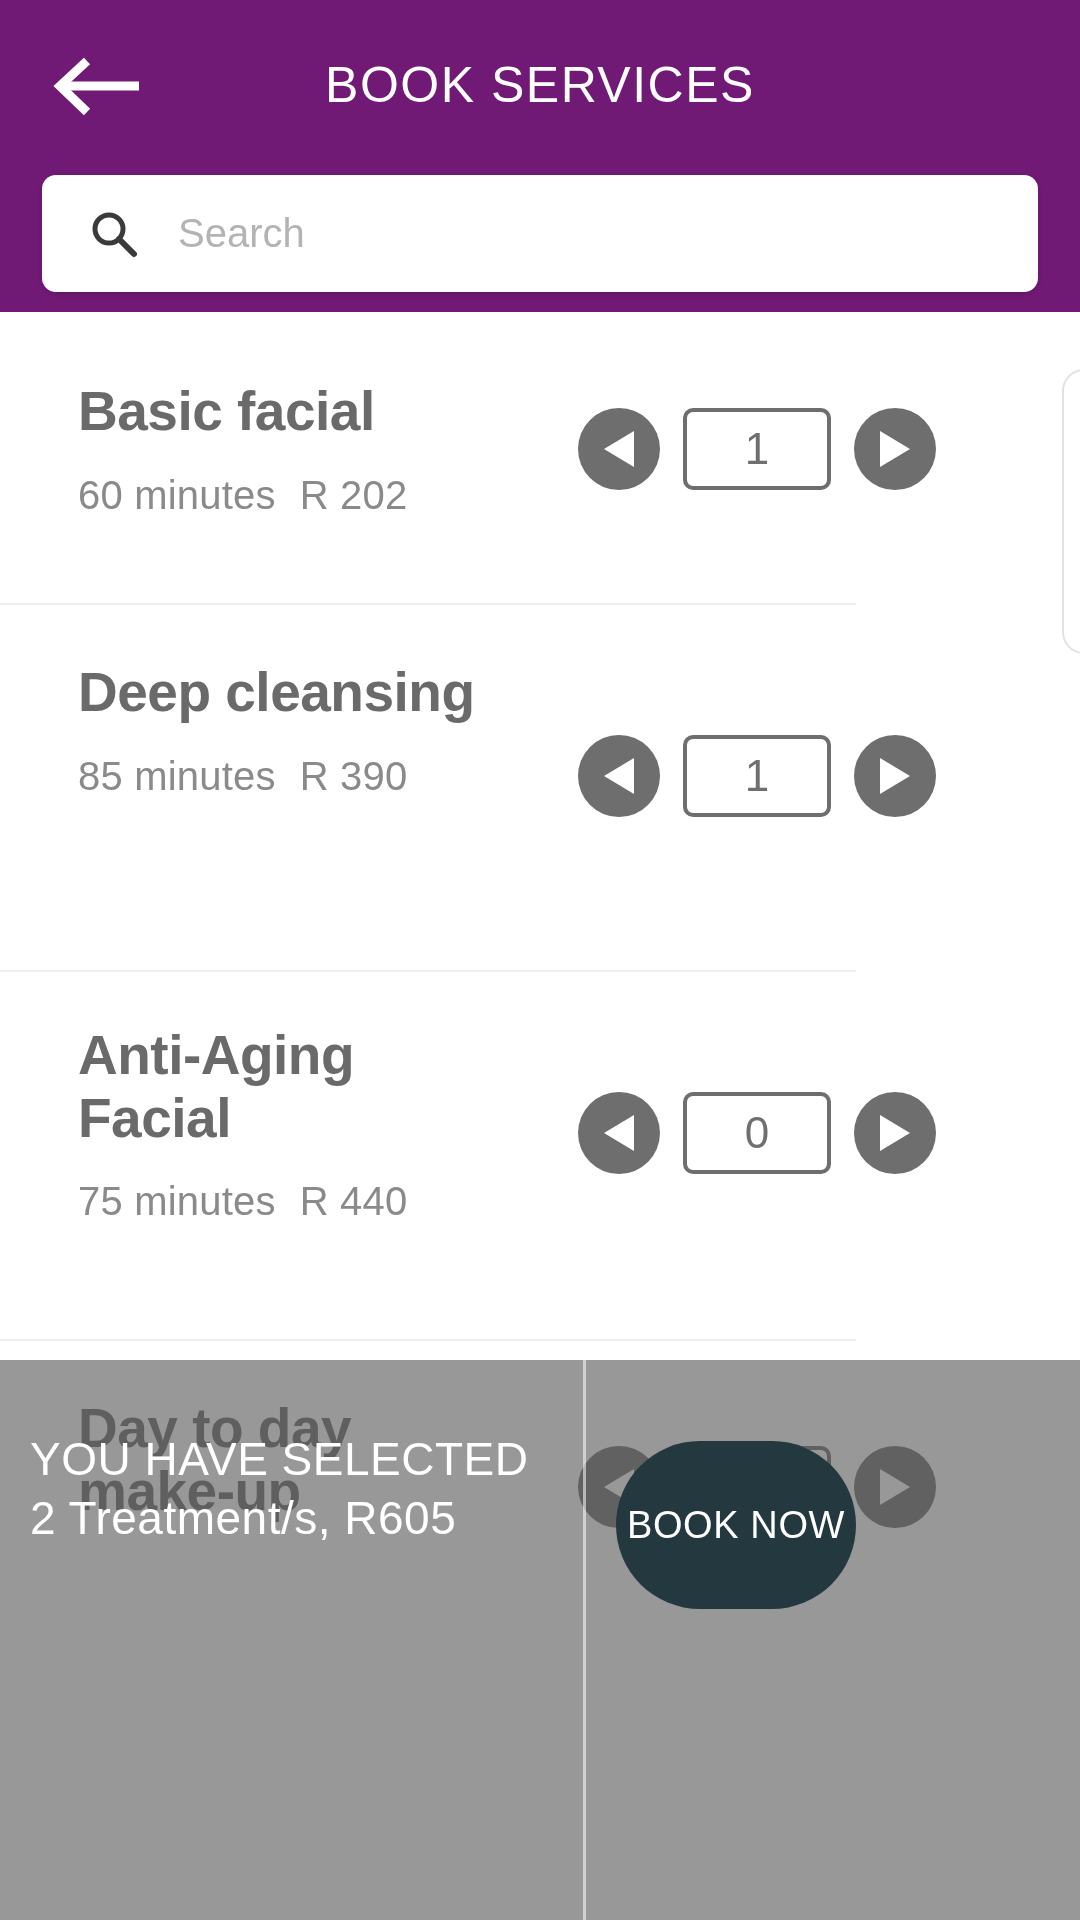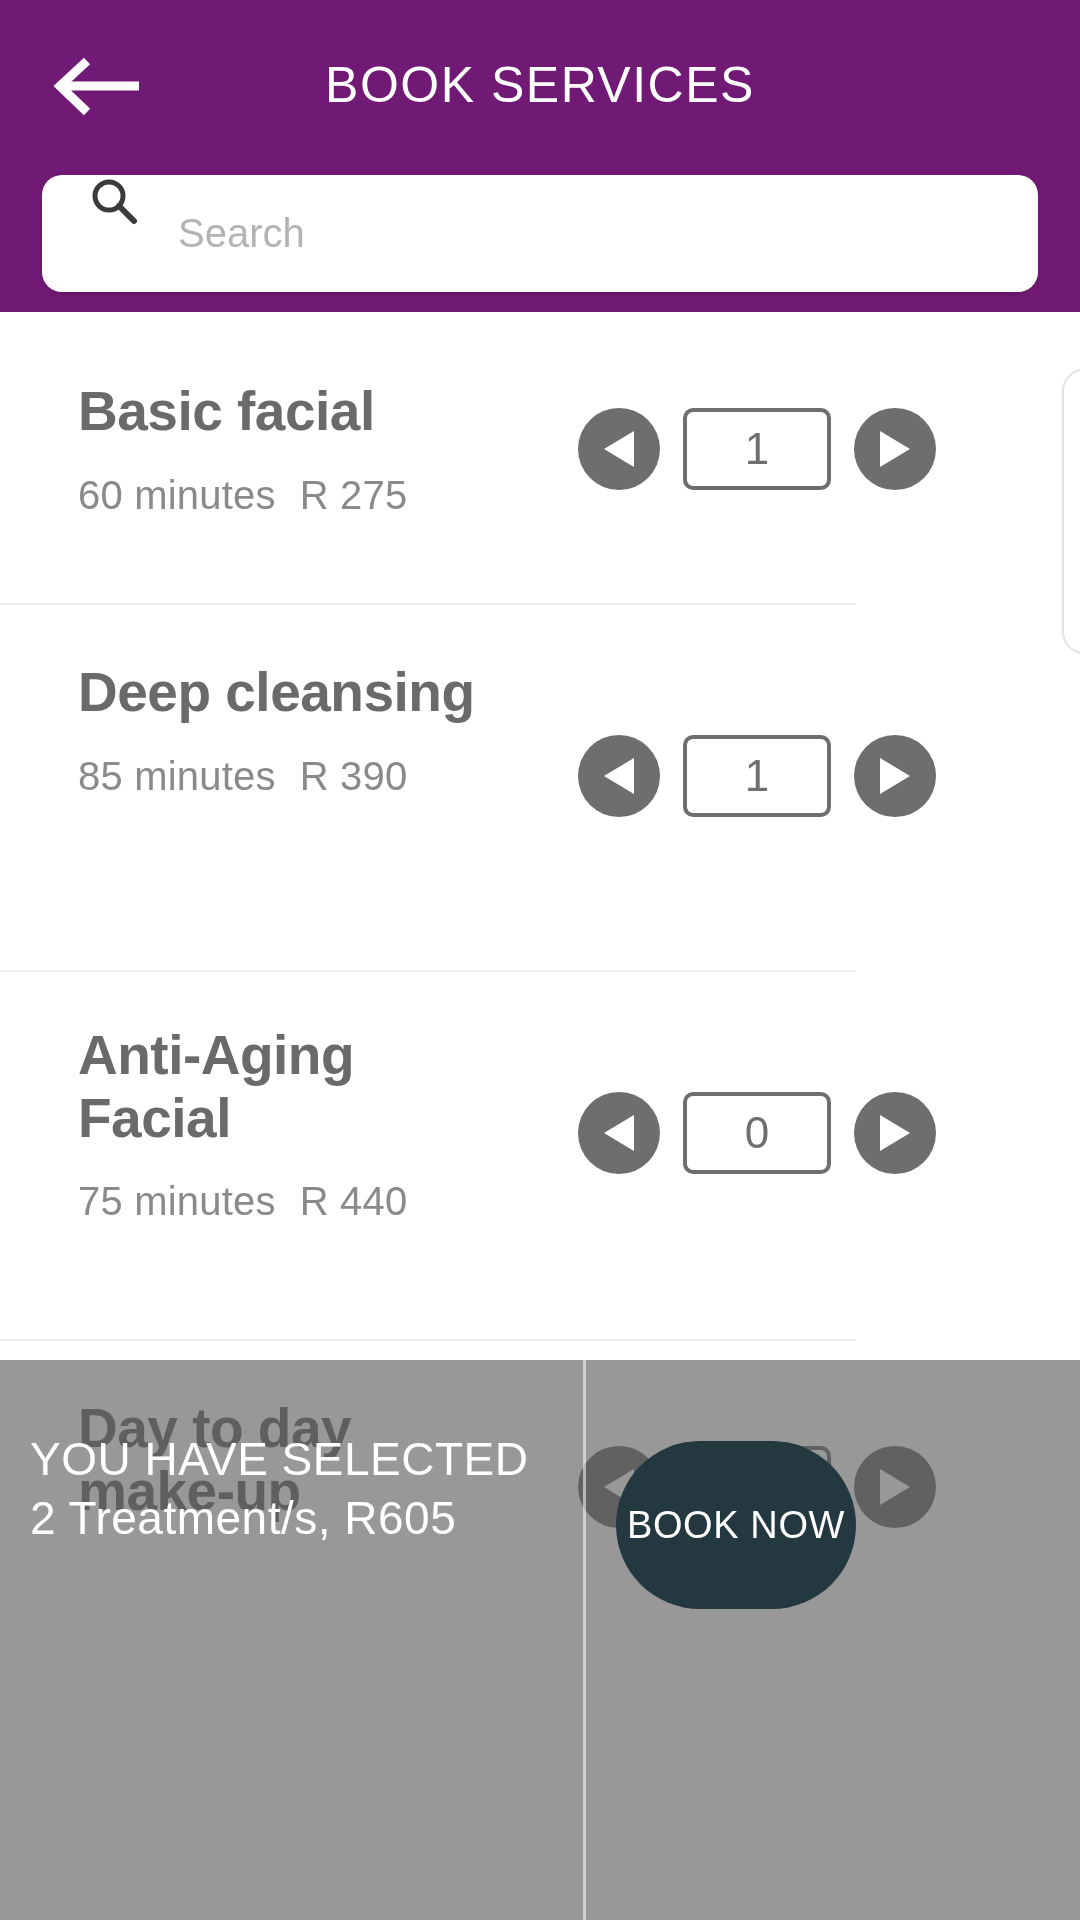--- a/index.html
+++ b/index.html
@@ -45,23 +45,23 @@
     font-size:50px;
     font-weight:400;
     letter-spacing:1.5px;
   }
 
   .search-wrap {
     position:absolute;
     left:42px; top:175px;
     width:996px; height:117px;
     background:#ffffff;
-    border-radius:20px;
+    border-radius:14px;
     box-shadow:0 2px 5px rgba(0,0,0,0.13);
-    display:flex; align-items:flex-start;
+    display:flex; align-items:center;
   }
   .search-icon {
     margin-left:46px;
     width:52px; height:52px;
     display:flex; align-items:center; justify-content:center;
     flex:none;
   }
   .search-input {
     flex:1;
     border:none; outline:none; background:transparent;
@@ -216,21 +216,21 @@
 <div id="screen">
 
   <div class="list">
 
     <div class="side-card"></div>
 
     <div class="row row-1">
       <div class="row-info">
         <div class="svc-name">Basic facial</div>
         <div class="svc-meta">
-          <span>60 minutes</span><span class="sep"></span><span>R 275</span>
+          <span>60 minutes</span><span class="sep"></span><span>R 202</span>
         </div>
       </div>
       <div class="stepper">
         <div class="step-btn">
           <span>
             <svg width="34" height="40" viewBox="0 0 34 40">
                 <polygon points="32,2 32,38 2,20" fill="#ffffff"></polygon>
               </svg>
           </span>
         </div>

